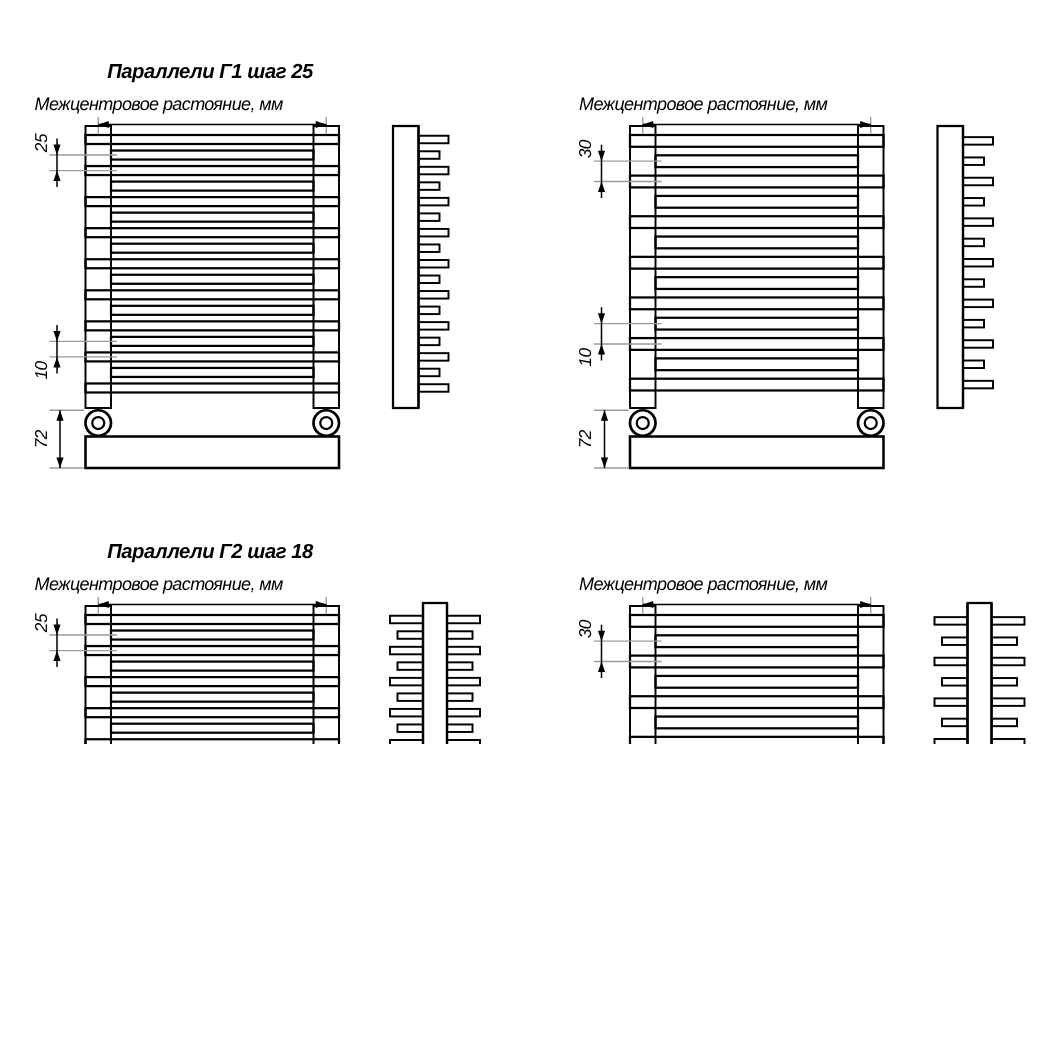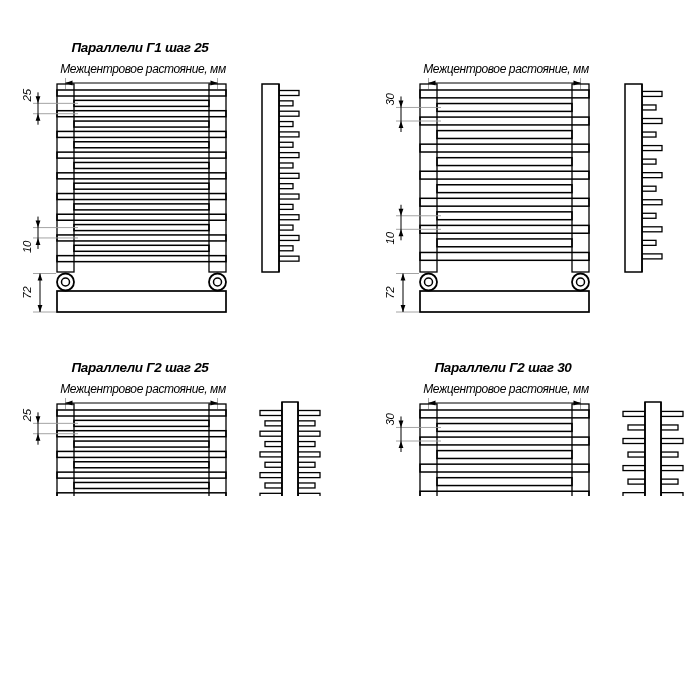--- a/index.html
+++ b/index.html
@@ -10,21 +10,21 @@
   }
   .quadrant{position:absolute;width:345px;height:358px;}
   .quadrant svg{position:absolute;left:0;top:0;}
   .title{
     position:absolute;left:20px;top:40px;width:240px;height:16px;
     text-align:center;font-style:italic;font-weight:bold;font-size:13.5px;
     letter-spacing:-0.3px;color:#000;white-space:nowrap;
   }
   .subtitle{
     position:absolute;left:23px;top:62px;width:240px;height:14px;
-    text-align:center;font-style:italic;font-size:12px;
+    text-align:left;font-style:italic;font-size:12px;
     letter-spacing:-0.4px;color:#000;white-space:nowrap;
   }
   text.dimnum{
     font-family:"Liberation Sans", sans-serif;
     font-style:italic;font-size:11.5px;fill:#000;letter-spacing:-0.3px;
   }
 </style>
 </head>
 <body>
 
@@ -193,21 +193,21 @@
             <line x1="40" y1="273.5" x2="40" y2="312" stroke="#000" stroke-width="1"></line>
             <polygon points="40,273.5 37.6,280.5 42.4,280.5" fill="#000"></polygon>
             <polygon points="40,312 37.6,305 42.4,305" fill="#000"></polygon>
             <text x="28" y="292.75" text-anchor="middle" dominant-baseline="middle" class="dimnum" transform="rotate(-90 28 292.75)">72</text>
           </g>
         </g>
       </svg>
   </div>
 
   <div class="quadrant" style="left:0px;top:320px;">
-    <div class="title">Параллели Г2 шаг 25</div>
+    <div class="title">Параллели Г2 шаг 18</div>
     <div class="subtitle">Межцентровое растояние, мм</div>
     <svg class="draw" width="345" height="358">
         <g>
           <g>
             <line x1="65.5" y1="78" x2="65.5" y2="89" stroke="#9a9a9a" stroke-width="0.9"></line>
             <line x1="217.5" y1="78" x2="217.5" y2="89" stroke="#9a9a9a" stroke-width="0.9"></line>
             <line x1="65.5" y1="83" x2="217.5" y2="83" stroke="#000" stroke-width="1"></line>
             <polygon points="65.5,83 72.5,80.6 72.5,85.4" fill="#000"></polygon>
             <polygon points="217.5,83 210.5,80.6 210.5,85.4" fill="#000"></polygon>
           </g>
@@ -301,21 +301,20 @@
             <line x1="40" y1="287" x2="40" y2="342" stroke="#000" stroke-width="1"></line>
             <polygon points="40,287 37.6,294 42.4,294" fill="#000"></polygon>
             <polygon points="40,342 37.6,335 42.4,335" fill="#000"></polygon>
             <text x="28" y="314.5" text-anchor="middle" dominant-baseline="middle" class="dimnum" transform="rotate(-90 28 314.5)">112</text>
           </g>
         </g>
       </svg>
   </div>
 
   <div class="quadrant" style="left:363px;top:320px;">
-    <div class="title">Параллели Г2 шаг 30</div>
     <div class="subtitle">Межцентровое растояние, мм</div>
     <svg class="draw" width="337" height="358">
         <g>
           <g>
             <line x1="65.5" y1="78" x2="65.5" y2="89" stroke="#9a9a9a" stroke-width="0.9"></line>
             <line x1="217.5" y1="78" x2="217.5" y2="89" stroke="#9a9a9a" stroke-width="0.9"></line>
             <line x1="65.5" y1="83" x2="217.5" y2="83" stroke="#000" stroke-width="1"></line>
             <polygon points="65.5,83 72.5,80.6 72.5,85.4" fill="#000"></polygon>
             <polygon points="217.5,83 210.5,80.6 210.5,85.4" fill="#000"></polygon>
           </g>

